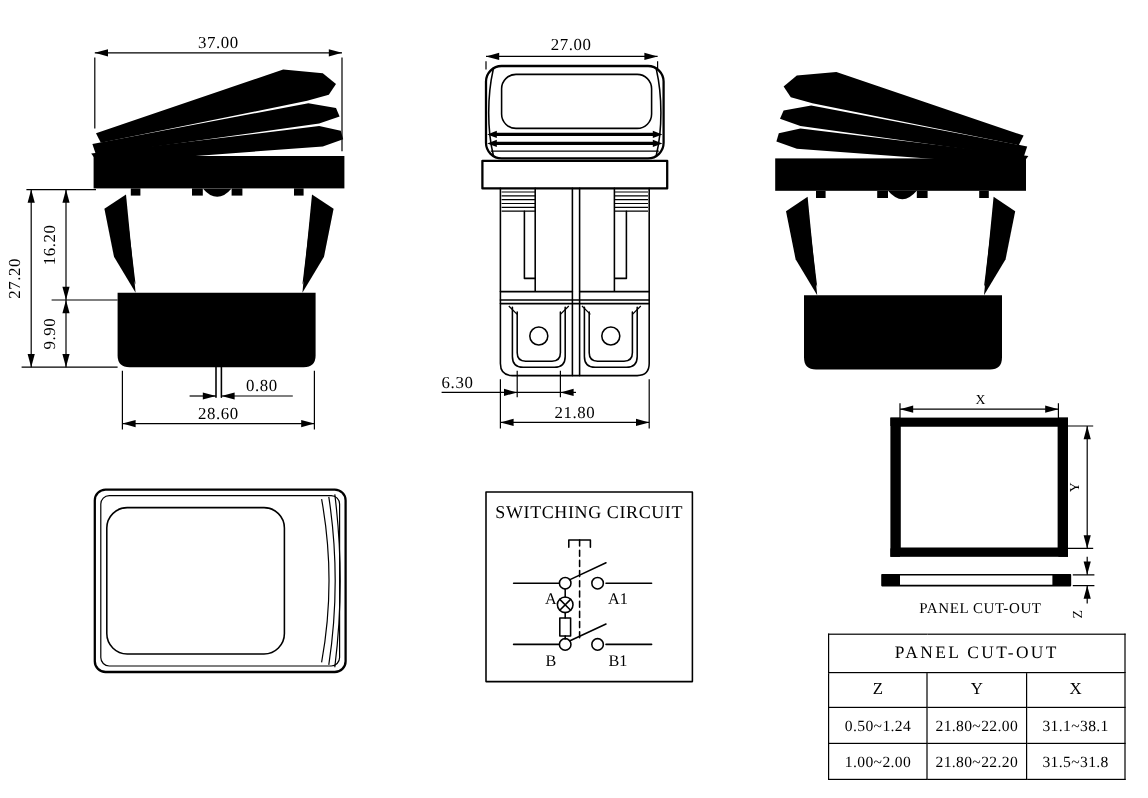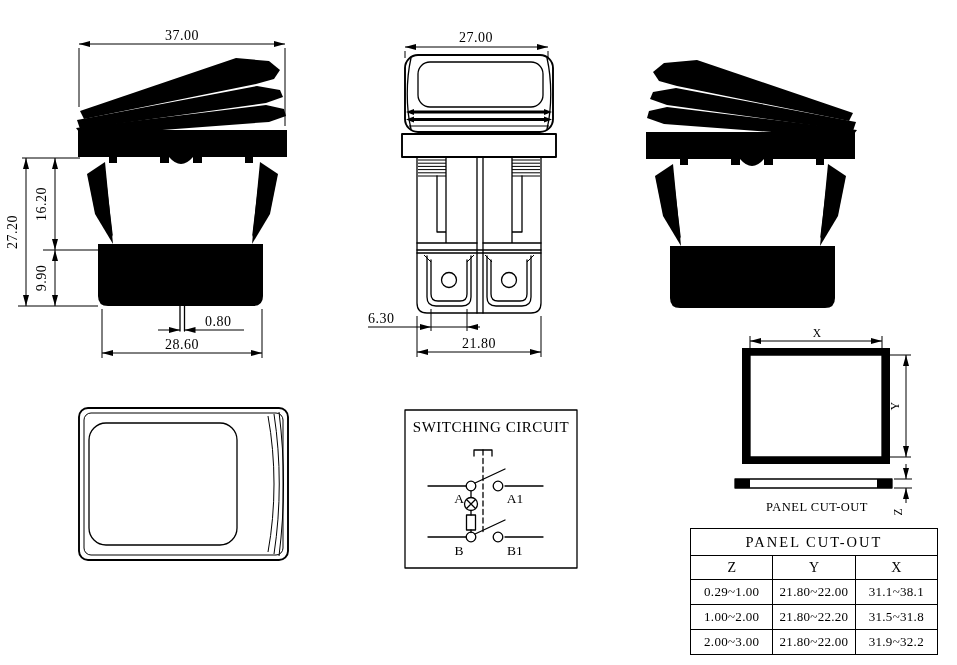--- a/index.html
+++ b/index.html
@@ -235,30 +235,25 @@
       <tbody>
           <tr class="t-title">
         <td colspan="3">PANEL CUT-OUT</td>
       </tr>
       <tr class="t-head">
         <th class="col-z">Z</th>
         <th class="col-y">Y</th>
         <th class="col-x">X</th>
       </tr>
       <tr class="t-row">
-        <td>0.29~1.00</td>
+        <td>0.50~1.24</td>
         <td>21.80~22.00</td>
         <td>31.1~38.1</td>
       </tr>
       <tr class="t-row">
         <td>1.00~2.00</td>
         <td>21.80~22.20</td>
         <td>31.5~31.8</td>
       </tr>
-      <tr class="t-row">
-        <td>2.00~3.00</td>
-        <td>21.80~22.00</td>
-        <td>31.9~32.2</td>
-      </tr>
     </tbody>
       </table>
   </div>
 </div>
 
 </body></html>

